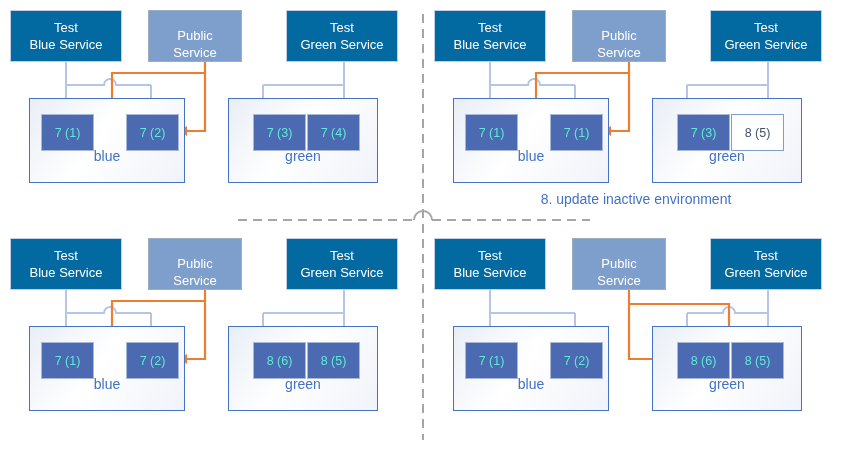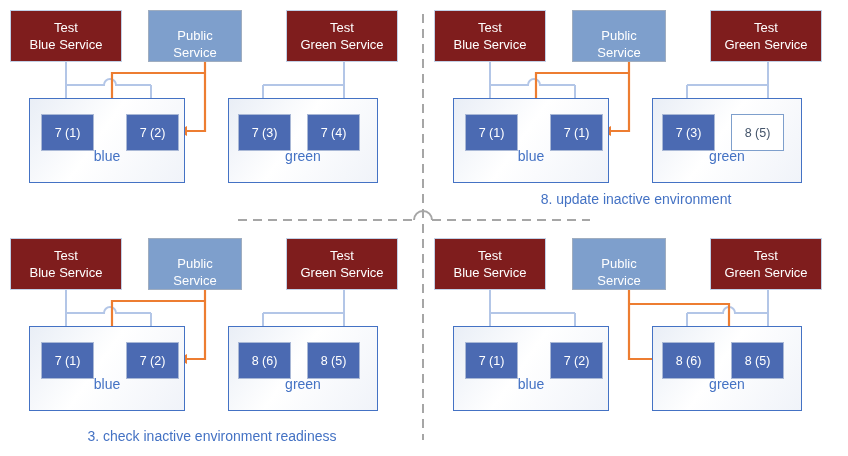--- a/index.html
+++ b/index.html
@@ -17,46 +17,46 @@
 
   .connectors{position:absolute;left:0;top:0;width:424px;height:228px;}
   .divider-svg{position:absolute;left:0;top:0;width:848px;height:456px;pointer-events:none;}
 
   .svc{
     position:absolute;top:10px;height:52px;
     display:flex;flex-direction:column;justify-content:center;
     text-align:center;color:#ffffff;font-size:13px;line-height:1.32;
     box-sizing:border-box;
   }
-  .svc.light{background:#7f1d1d;border:1px solid #c2d0e6;}
+  .svc.light{background:#0369a1;border:1px solid #c2d0e6;}
   .svc.dark{background:#7e9fcc;border:1px solid #9fadc0;}
   .svc.s1{left:10px;width:112px;}
   .svc.s2{left:148px;width:94px;justify-content:flex-end;}
   .svc.s3{left:286px;width:112px;}
 
   .env{
     position:absolute;top:98px;height:85px;box-sizing:border-box;
     border:1.4px solid #4472c4;
     background:linear-gradient(125deg,#e9eef6 0%,#ffffff 45%,#f0f3f9 100%);
   }
   .env.blue{left:29px;width:156px;}
   .env.green{left:228px;width:150px;}
   .env-label{
     position:absolute;bottom:18px;left:0;width:100%;
     text-align:center;color:#4472c4;font-size:14px;
   }
 
   .pod{
     position:absolute;top:15px;width:53px;height:37px;box-sizing:border-box;
-    background:#4b6ab2;border:1px solid #a9b8d6;color:#ffffff;
+    background:#4b6ab2;border:1px solid #a9b8d6;color:#5eead4;
     display:flex;align-items:center;justify-content:center;font-size:12.5px;
   }
   .pod.a{left:11px;}
   .pod.b{left:96px;}
-  .env.green .pod.a{left:9px;}
+  .env.green .pod.a{left:24px;}
   .env.green .pod.b{left:78px;text-align:center;}
   .pod.outline{background:#ffffff;border:1px solid #7e9fcc;color:#44546a;}
 
   .caption{
     position:absolute;top:191px;left:0;width:424px;
     text-align:center;color:#4472c4;font-size:14px;
   }
   .panel.bottom .caption{top:200px;}
 
   .lt{stroke:#b3c6e7;stroke-width:2;fill:none;}
@@ -170,21 +170,20 @@
     <div class="env blue">
       <div class="pod a">7 (1)</div>
       <div class="pod b">7 (2)</div>
       <div class="env-label">blue</div>
     </div>
     <div class="env green">
       <div class="pod a">8 (6)</div>
       <div class="pod b">8 (5)</div>
       <div class="env-label">green</div>
     </div>
-    <div class="caption">3. check inactive environment readiness</div>
   </div>
 
   <div class="panel bottom" id="p4">
     <svg class="connectors" viewBox="0 0 424 228">
       <path class="lt" d="M66,62 V85 M66,85 H151 M66,85 V106 M151,85 V106"></path>
       <polygon class="lt-head" points="61,105 71,105 66,113"></polygon>
       <polygon class="lt-head" points="146,105 156,105 151,113"></polygon>
       <path class="lt" d="M344,62 V85 M263,85 H299 A6 6 0 0 1 311 85 H344 M263,85 V106 M344,85 V106"></path>
       <polygon class="lt-head" points="258,105 268,105 263,113"></polygon>
       <polygon class="lt-head" points="339,105 349,105 344,113"></polygon>

